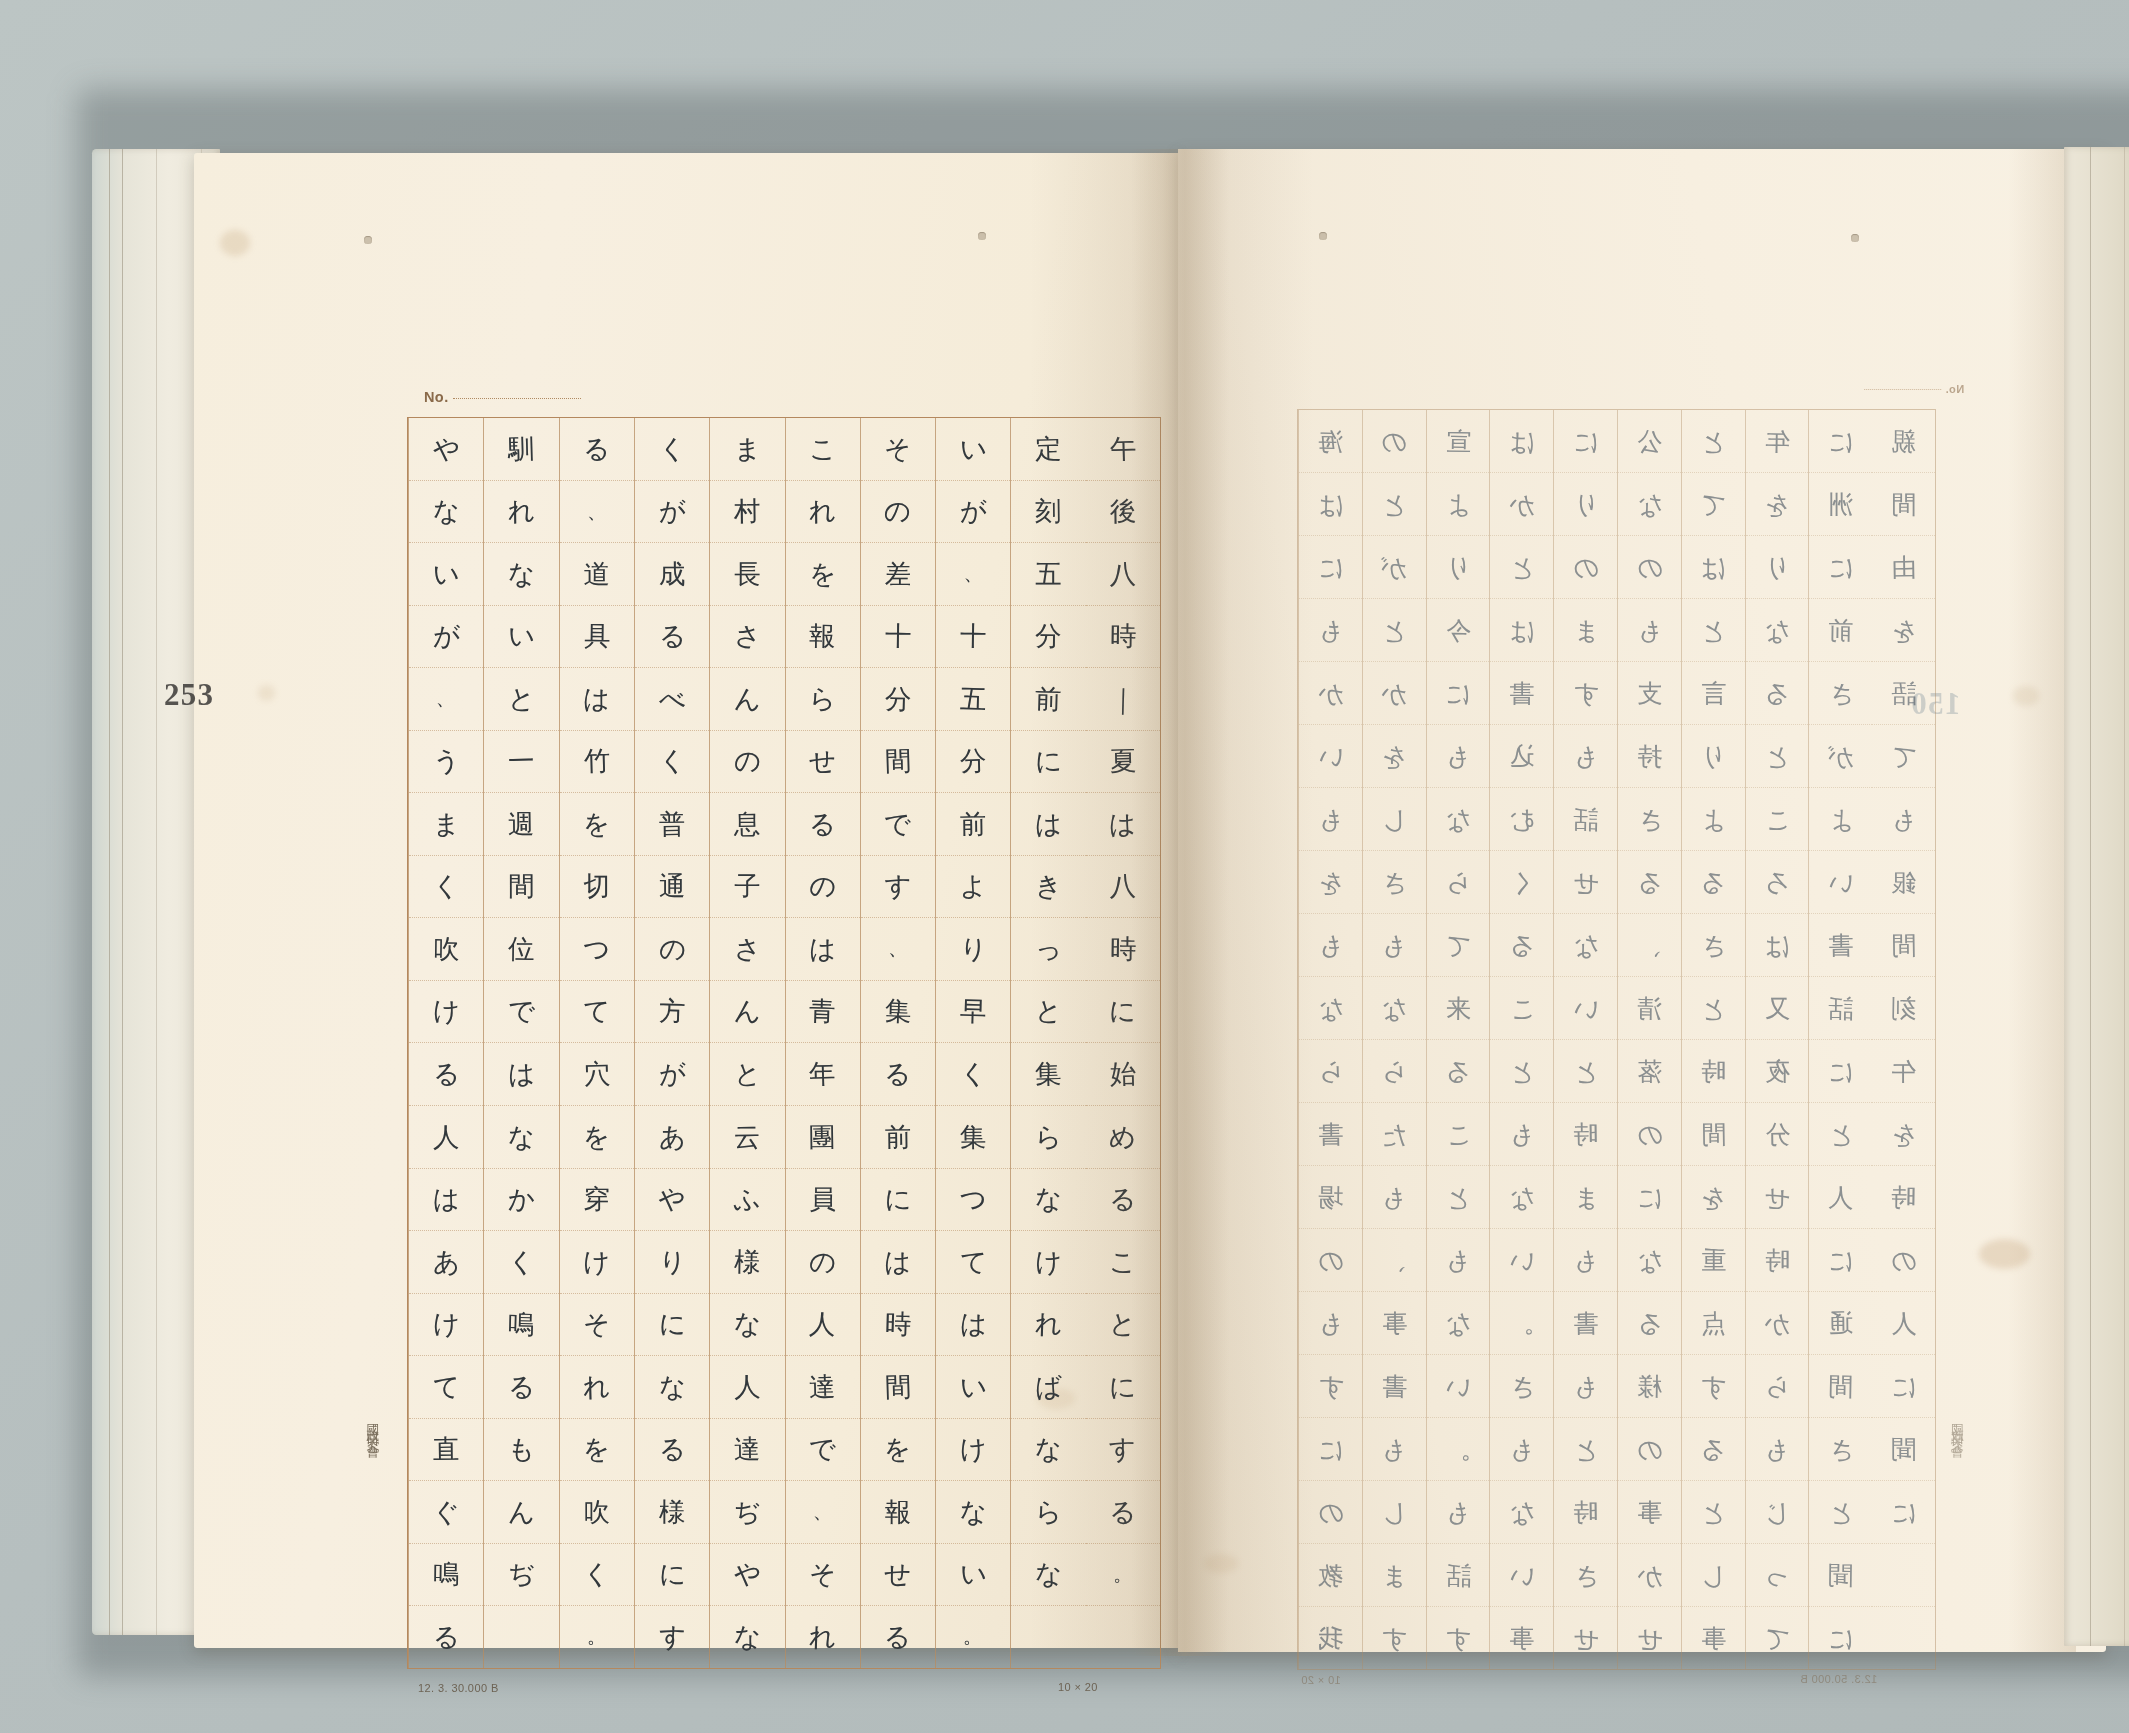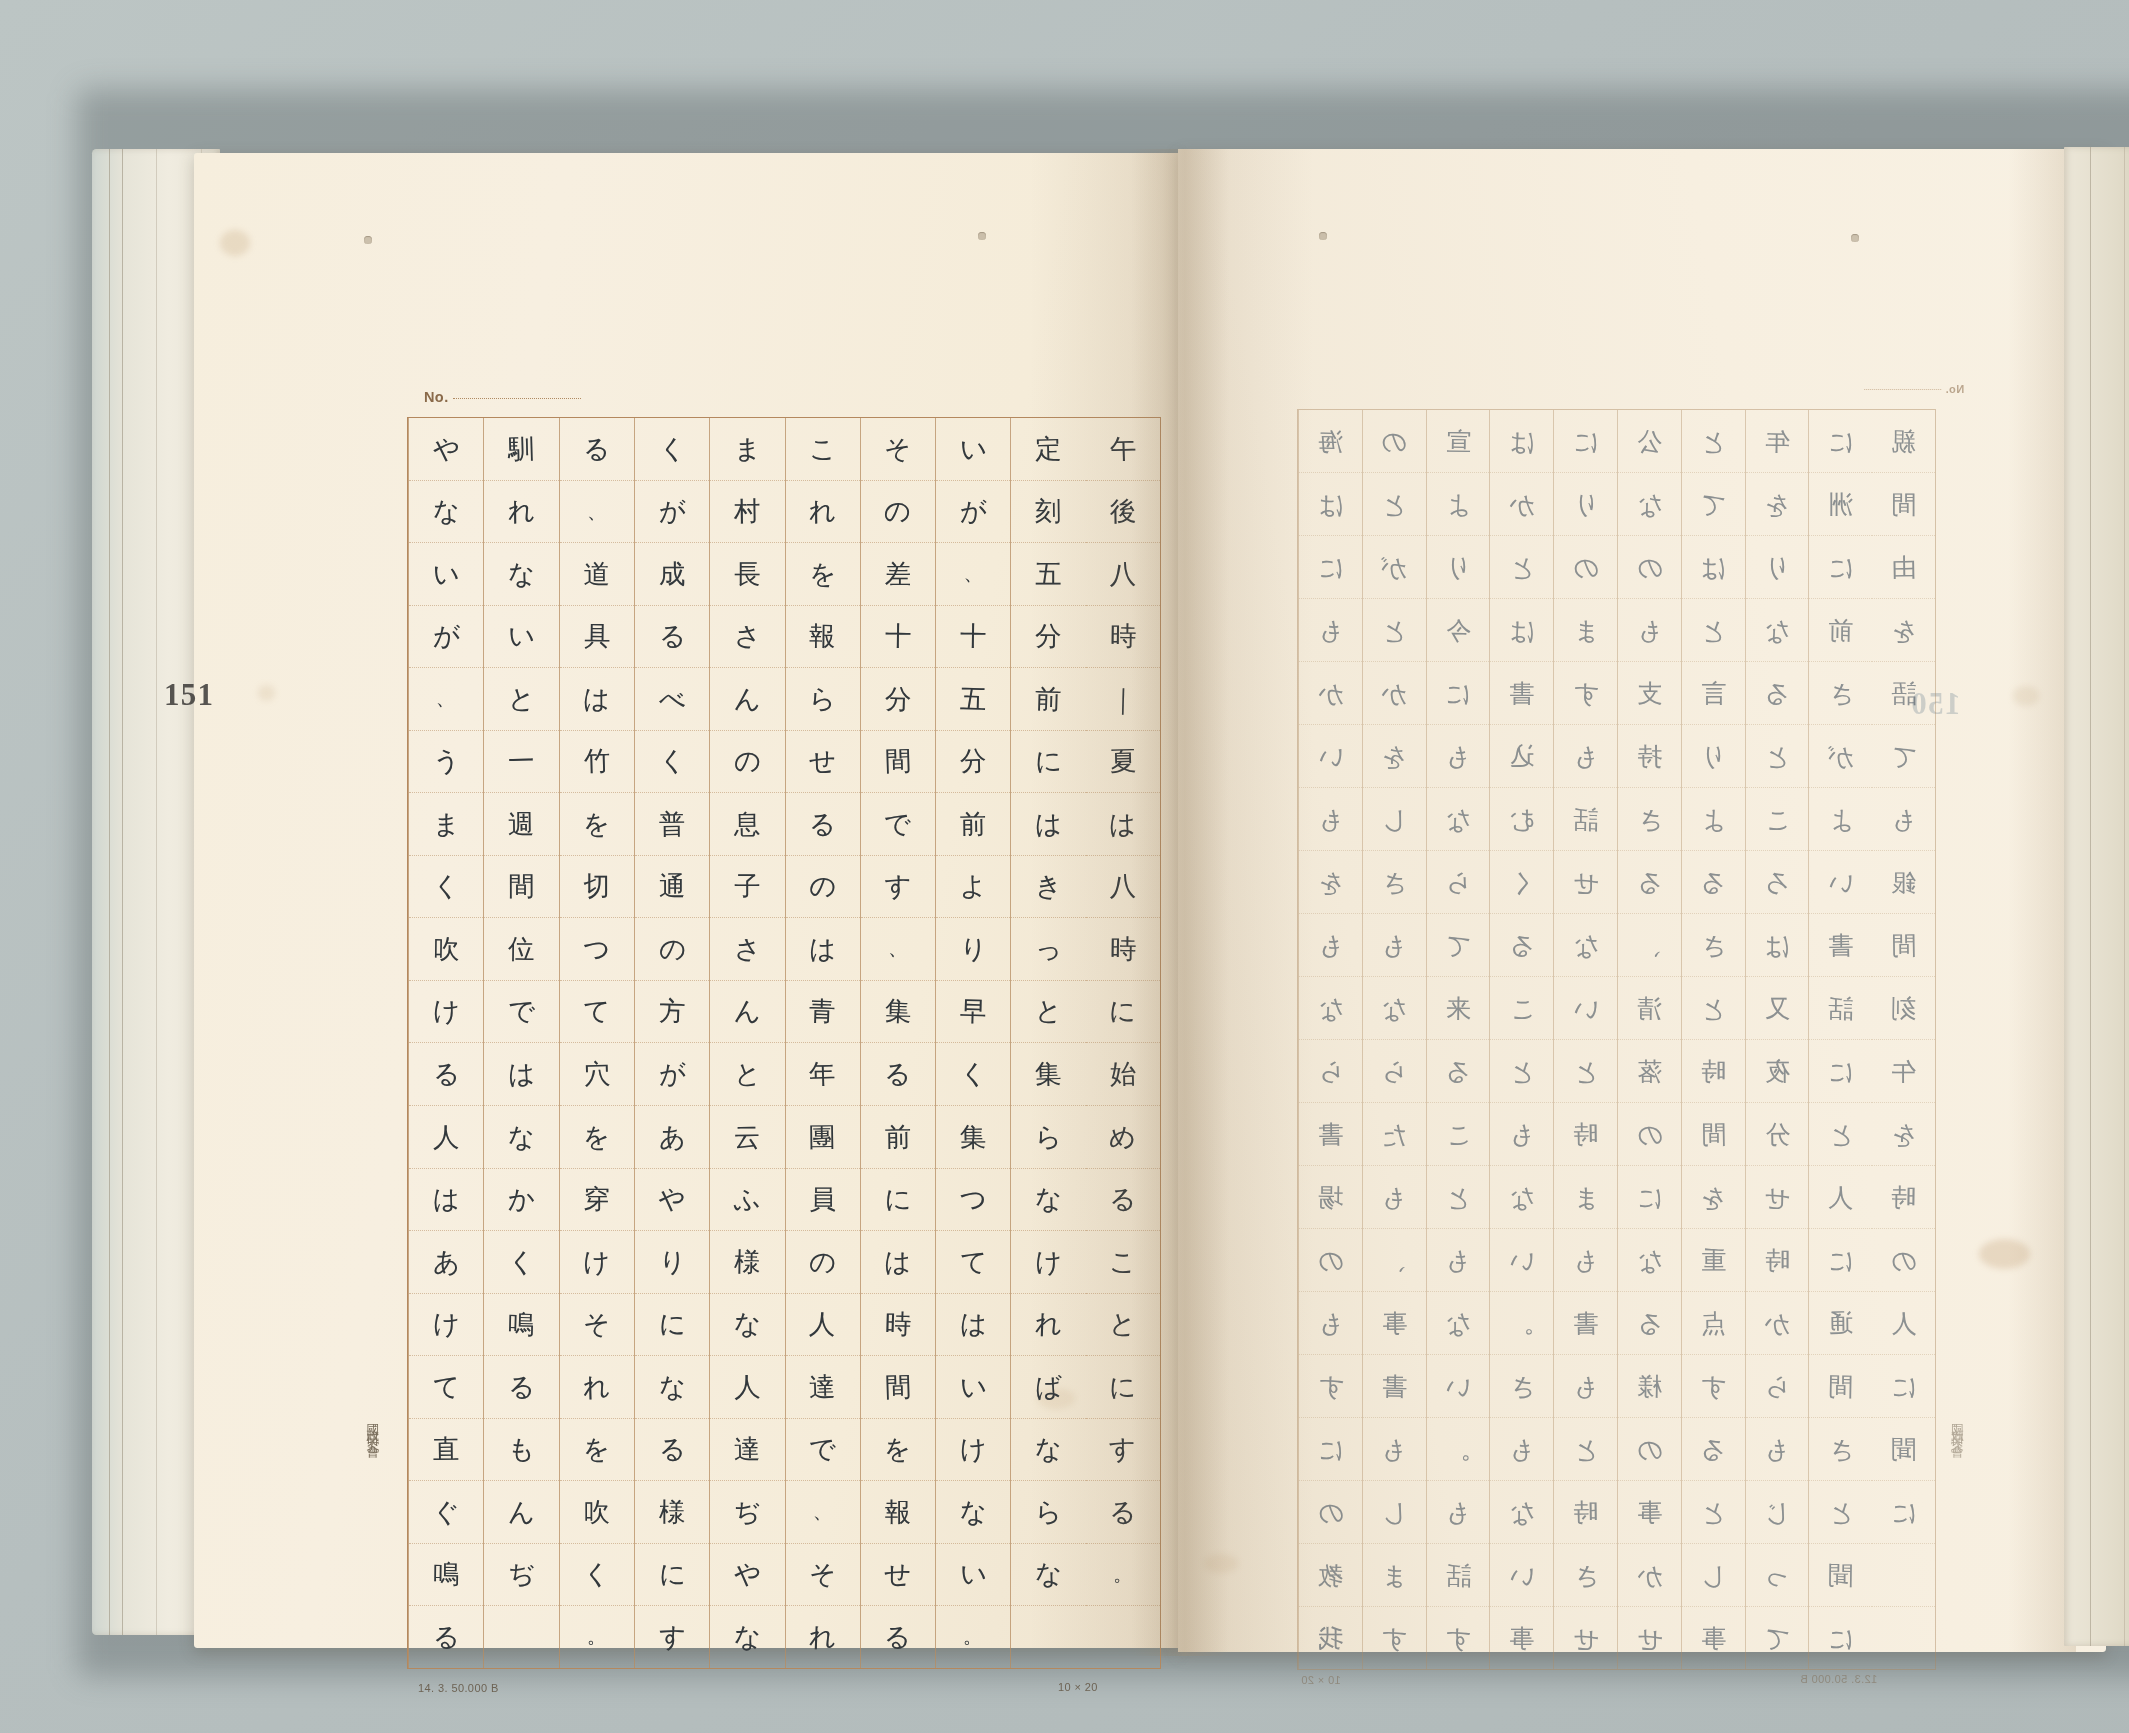--- a/index.html
+++ b/index.html
@@ -281,21 +281,21 @@
     <div class="foxing" style="left:64px; top:532px; width:17px; height:16px; background:rgba(178,140,92,0.14)"></div>
     <div class="foxing" style="left:843px; top:1235px; width:38px; height:21px; background:rgba(178,140,92,0.12)"></div>
 
     <div class="hole" style="left:170px; top:83px;"></div>
     <div class="hole" style="left:784px; top:79px;"></div>
 
     <div class="no-line" style="left:230px; top:236px;">
       <span>No.</span><span class="dots"></span>
     </div>
 
-    <div class="page-number" style="left:-30px; top:524px;">151</div>
+    <div class="page-number" style="left:-30px; top:524px;">253</div>
 
     <div class="genko" style="left:213px; top:264px; width:754px; height:1252px;">
       <div class="genko-inner" id="grid-left">
           <div class="gcol">
             <div class="gcell">
               <span class="ch" style="transform: rotate(-1.6deg);">午</span>
             </div>
             <div class="gcell">
               <span class="ch" style="transform: rotate(-0.8deg);">後</span>
             </div>
@@ -904,21 +904,21 @@
             </div>
             <div class="gcell">
               <span class="ch" style="transform: rotate(1.6deg);">る</span>
             </div>
           </div>
         </div>
     </div>
 
     <div class="vmark" style="left:170px; top:1261px;">國政研究會</div>
 
-    <div class="footmark" style="left:224px; top:1529px;">14. 3. 50.000  B</div>
+    <div class="footmark" style="left:224px; top:1529px;">12. 3. 30.000  B</div>
     <div class="footmark" style="left:864px; top:1528px;">10 × 20</div>
   </div>
 
   <div class="page-right">
     <div class="foxing" style="left:801px; top:1090px; width:51px; height:30px; background:rgba(178,130,80,0.22)"></div>
     <div class="foxing" style="left:835px; top:537px; width:25.6px; height:19.6px; background:rgba(178,140,92,0.14)"></div>
     <div class="foxing" style="left:25.6px; top:1405px; width:34px; height:19px; background:rgba(178,140,92,0.12)"></div>
 
     <div class="hole" style="left:141px; top:83px;"></div>
     <div class="hole" style="left:673px; top:85px;"></div>

